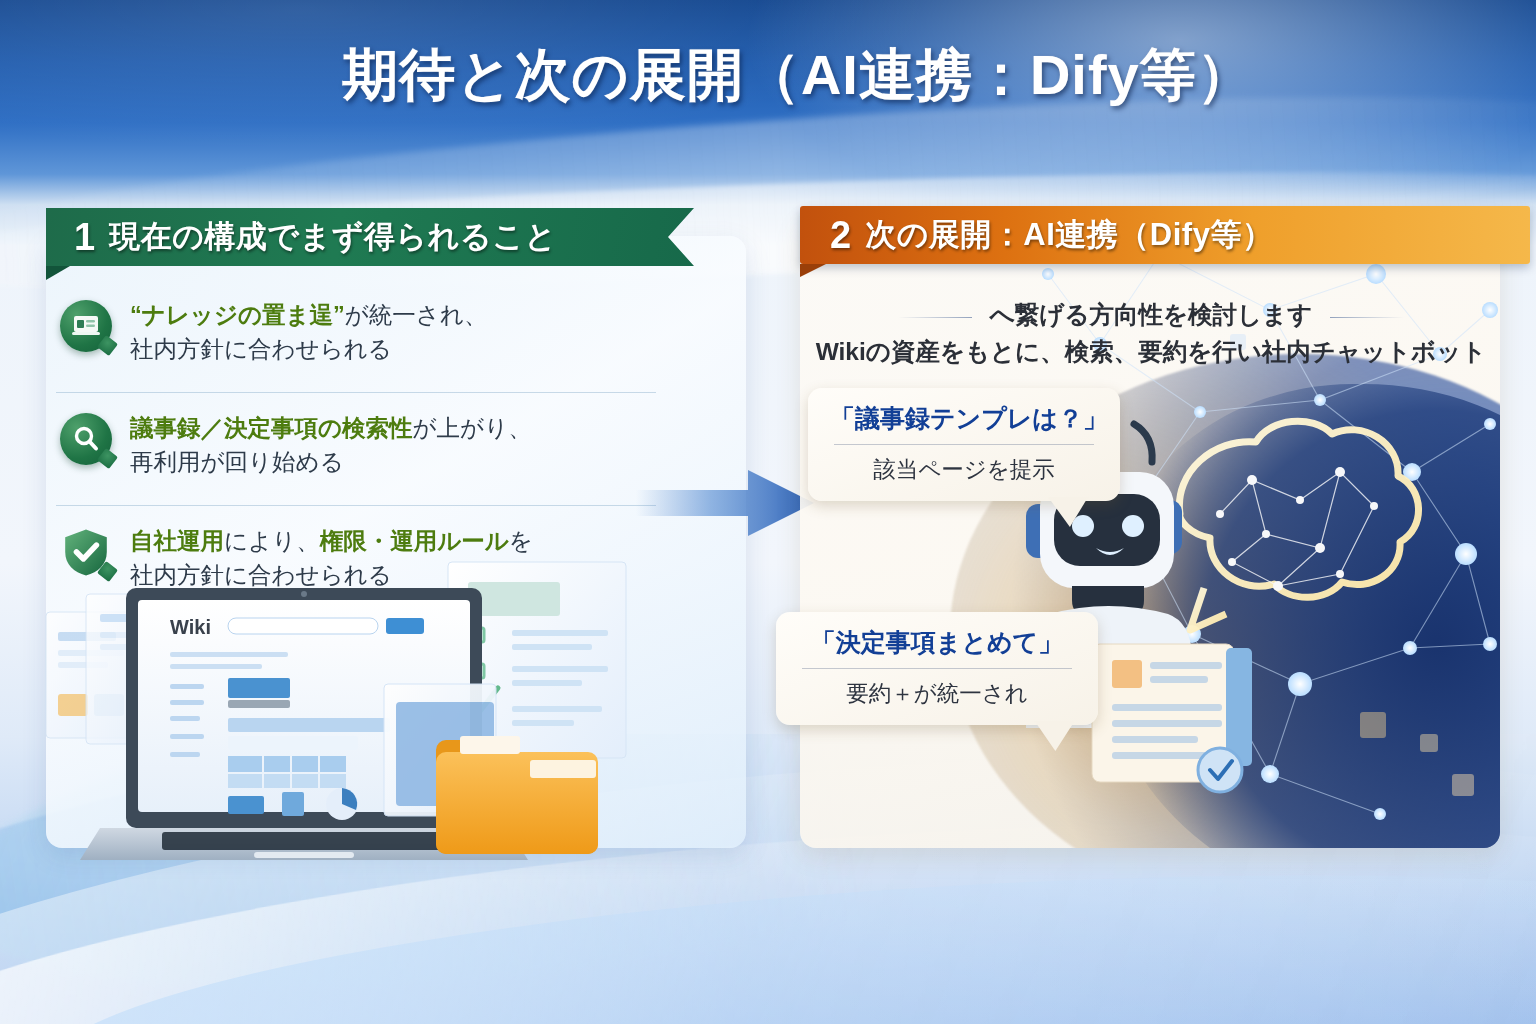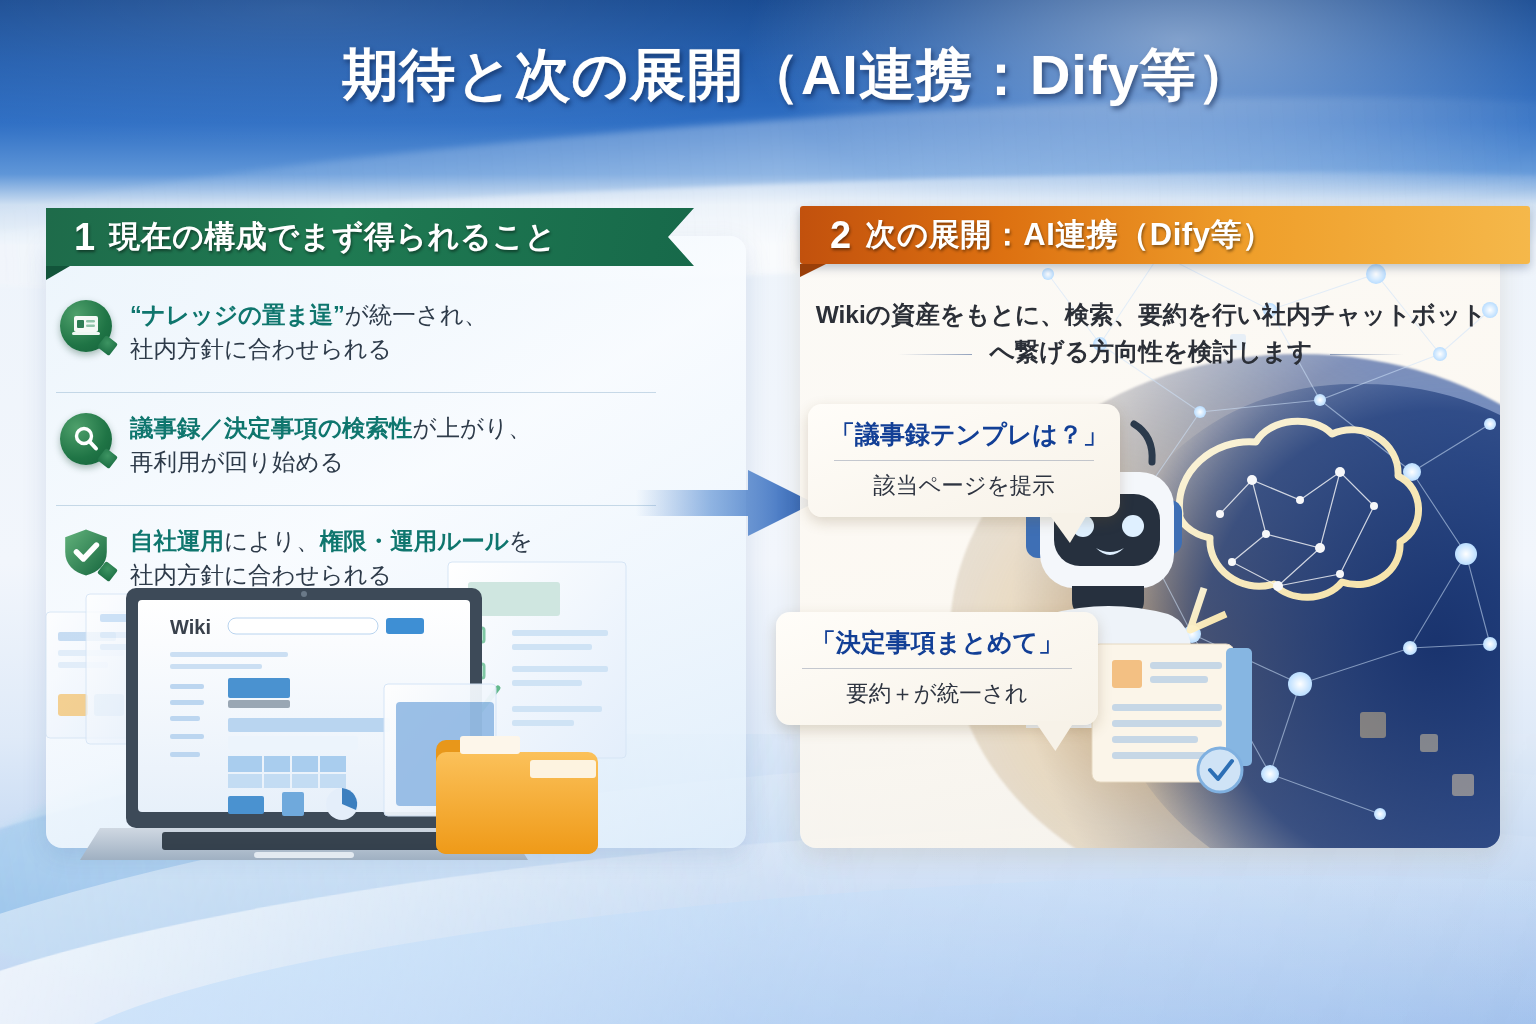--- a/index.html
+++ b/index.html
@@ -125,21 +125,21 @@
   }
   .bullet + .bullet .bicon{top:20px;}
   .bicon::after{
     content:"";position:absolute;right:-3px;bottom:-1px;
     width:15px;height:15px;border-radius:2px;
     background:radial-gradient(circle at 40% 35%,#3d9462,#186b40);
     transform:rotate(38deg);
   }
   .bicon svg{position:absolute;left:11px;top:11px;width:30px;height:30px;}
   .btext{font-size:23.5px;line-height:1.46;color:#2e3b4a;}
-  .btext .hl{color:#0f766e;font-weight:bold;}
+  .btext .hl{color:#4d7c0f;font-weight:bold;}
   .btext .ln{display:block;}
 
   
   .arrow{position:absolute;left:636px;top:460px;width:180px;height:86px;}
   .arrow svg{width:180px;height:86px;display:block;}
 
   
   .rdesc{
     position:absolute;left:806px;top:296px;width:690px;text-align:center;
     font-size:24.5px;line-height:1.52;color:#2b2f37;font-weight:600;
@@ -161,21 +161,21 @@
     text-align:center;
   }
   .bub .q{font-size:25px;font-weight:bold;color:#123f96;white-space:nowrap;}
   .bub .divider{height:1px;background:rgba(140,150,170,.5);margin:9px 4px 9px;}
   .bub .a{font-size:22.5px;color:#2e3440;white-space:nowrap;}
   .bub::after{
     content:"";position:absolute;width:0;height:0;
     border-left:26px solid transparent;border-right:14px solid transparent;
     border-top:30px solid #f7f2e8;
   }
-  .bub1{left:808px;top:404px;width:268px;}
+  .bub1{left:808px;top:388px;width:268px;}
   .bub1::after{right:34px;bottom:-26px;transform:skewX(-8deg);}
   .bub2{left:776px;top:612px;width:278px;}
   .bub2::after{right:26px;bottom:-26px;transform:skewX(-10deg);}
 
   
   .art-right{position:absolute;left:800px;top:214px;width:700px;height:634px;overflow:hidden;border-radius:16px;}
   .rglow{
     position:absolute;left:150px;top:140px;width:700px;height:560px;border-radius:50%;
     background:
       radial-gradient(circle at 34% 55%, rgba(255,170,40,.55), rgba(255,190,80,.22) 32%, rgba(255,255,255,0) 62%),
@@ -533,22 +533,22 @@
     </svg>
   </div>
 
   <div class="ribbon ribbon-right">
     <span class="num">2</span>
     <span class="lbl">次の展開：AI連携（Dify等）</span>
   </div>
   <div class="ribbon-right-tail"></div>
 
   <div class="rdesc">
+    <span class="ln"><span class="ln2">へ繋げる方向性を検討します</span></span>
     <span class="ln">Wikiの資産をもとに、検索、要約を行い社内チャットボット</span>
-    <span class="ln"><span class="ln2">へ繋げる方向性を検討します</span></span>
   </div>
 
   <div class="bub bub1">
     <div class="q">「議事録テンプレは？」</div>
     <div class="divider"></div>
     <div class="a">該当ページを提示</div>
   </div>
 
   <div class="bub bub2">
     <div class="q">「決定事項まとめて」</div>

